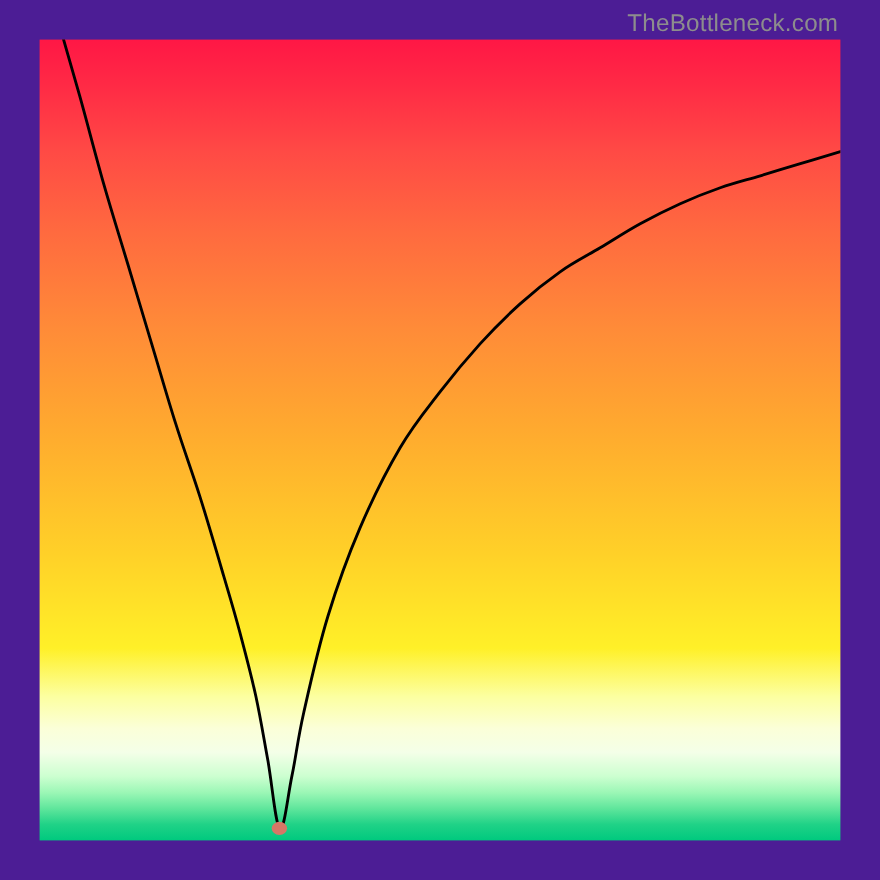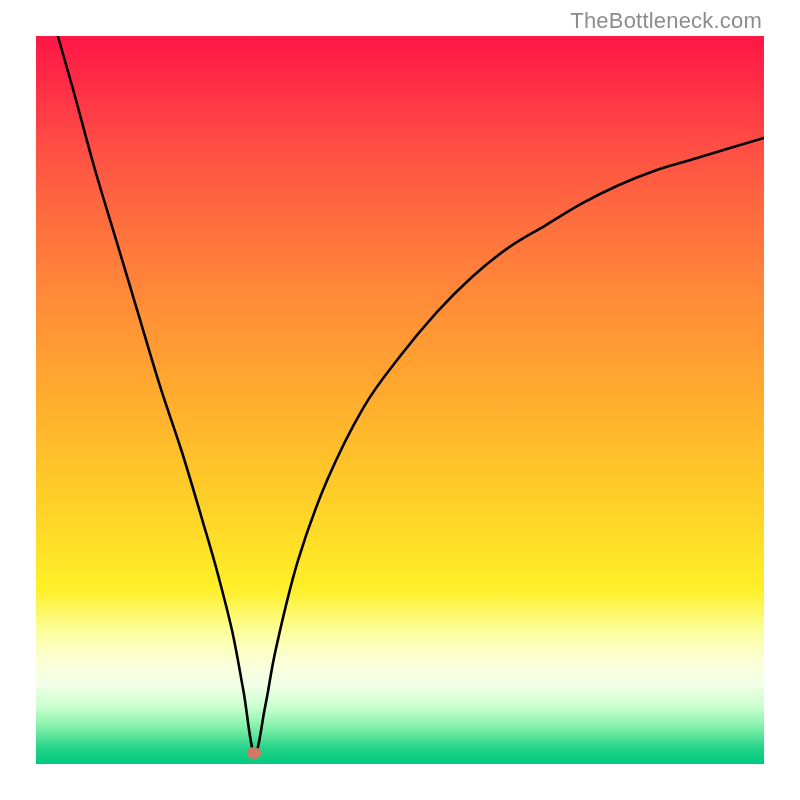--- a/index.html
+++ b/index.html
@@ -1,17 +1,17 @@
 <!DOCTYPE html>
 <html><head>
 <meta charset="utf-8">
 <style>
   * { margin: 0; padding: 0; box-sizing: border-box; }
   html, body { width: 800px; height: 800px; overflow: hidden; background: #000; }
-  .wrap { position: relative; width: 800px; height: 800px; background: #ffffff; }
+  .wrap { position: relative; width: 800px; height: 800px; background: #4c1d95; }
   .plot-area {
     position: absolute;
     left: 36px;
     top: 36px;
     width: 728px;
     height: 728px;
     background: linear-gradient(
       to bottom,
       #ff1745 0%,
       #ff2b45 6%,

